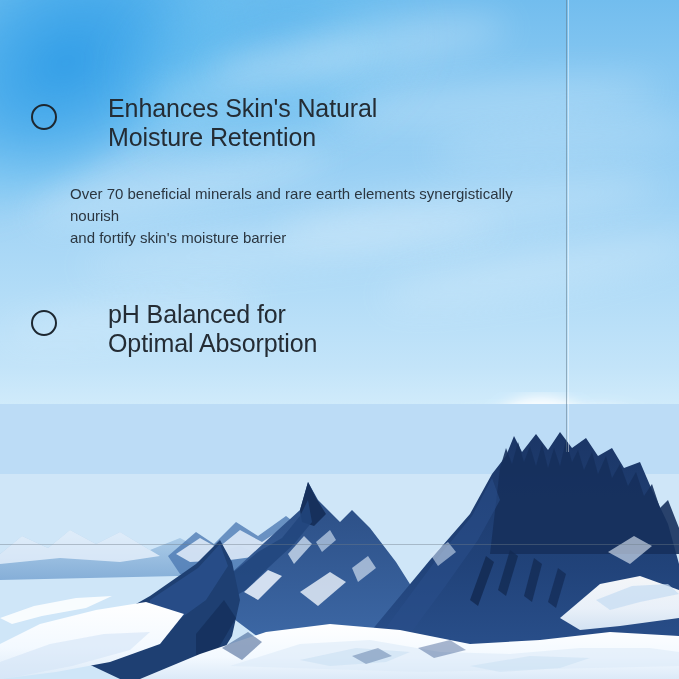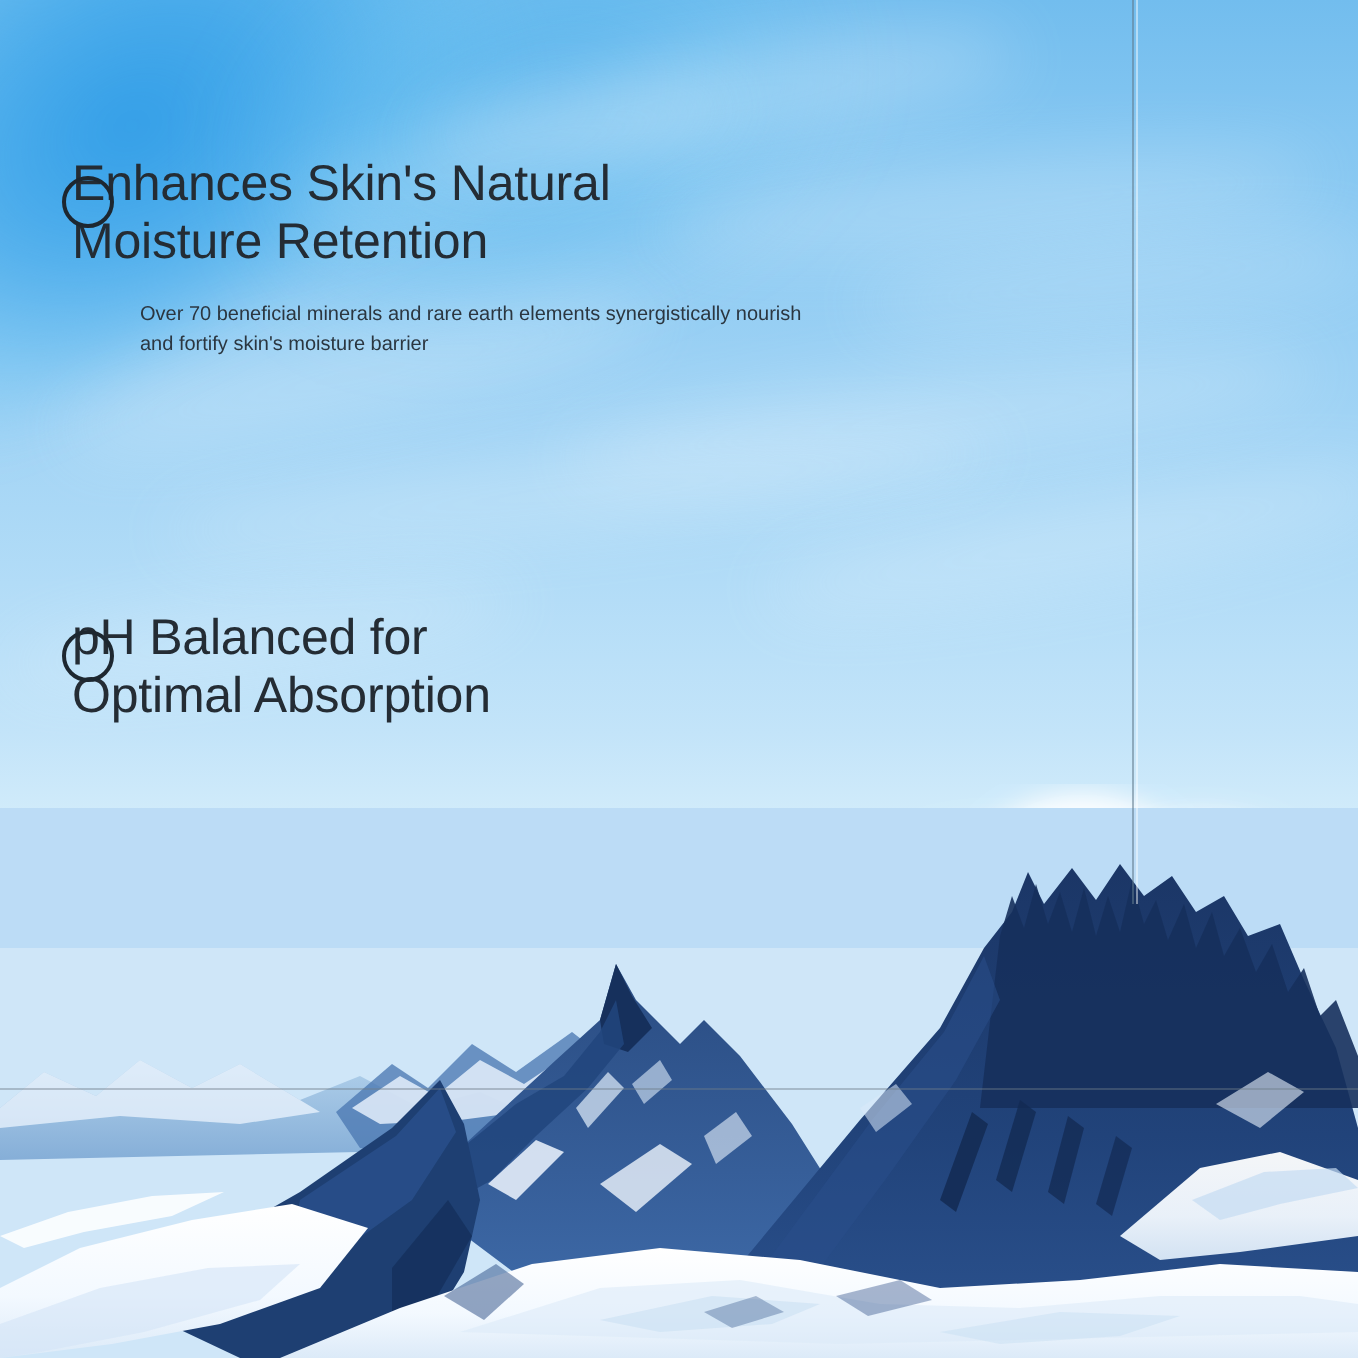--- a/index.html
+++ b/index.html
@@ -137,51 +137,51 @@
     background: rgba(110,125,135,0.42);
   }
 
   
   .feature {
     position: absolute;
     left: 0;
     width: 560px;
   }
   .feature-1 { top: 78px; }
-  .feature-2 { top: 305px; }
+  .feature-2 { top: 284px; }
 
   .bullet-row {
     position: relative;
     min-height: 54px;
   }
   .bullet {
     position: absolute;
     left: 31px; top: 10px;
     width: 26px; height: 26px;
     border: 2.5px solid #1d2730;
     border-radius: 50%;
     box-sizing: border-box;
   }
   .heading {
-    margin: 0;
-    padding-left: 36px;
+    margin: 16px;
+    padding-left: 92px;
     font-family: "Liberation Sans", sans-serif;
     font-size: 25px;
     line-height: 1.16;
     font-weight: 400;
     letter-spacing: -0.1px;
     color: #242c34;
     white-space: pre-line;
   }
   .body-text {
     margin: 0;
     padding-left: 70px;
     padding-top: 15px;
     font-family: "Liberation Sans", sans-serif;
-    font-size: 10px;
+    font-size: 15px;
     line-height: 1.46;
     font-weight: 400;
     color: #2b3640;
     white-space: pre-line;
     max-width: 500px;
   }
 </style>
 </head>
 <body>
 

